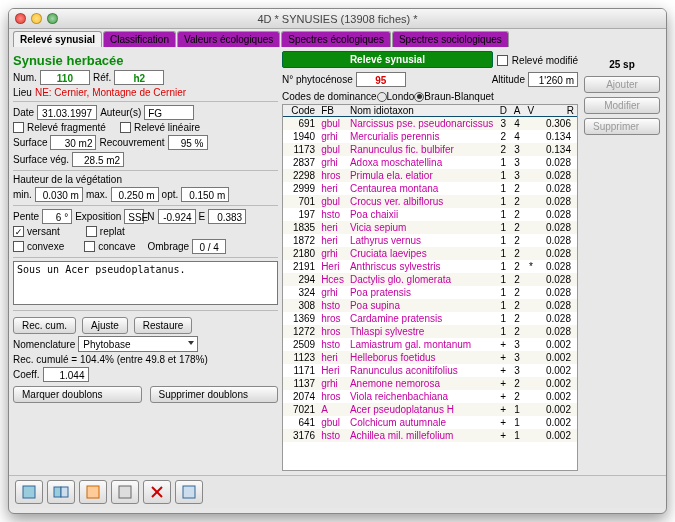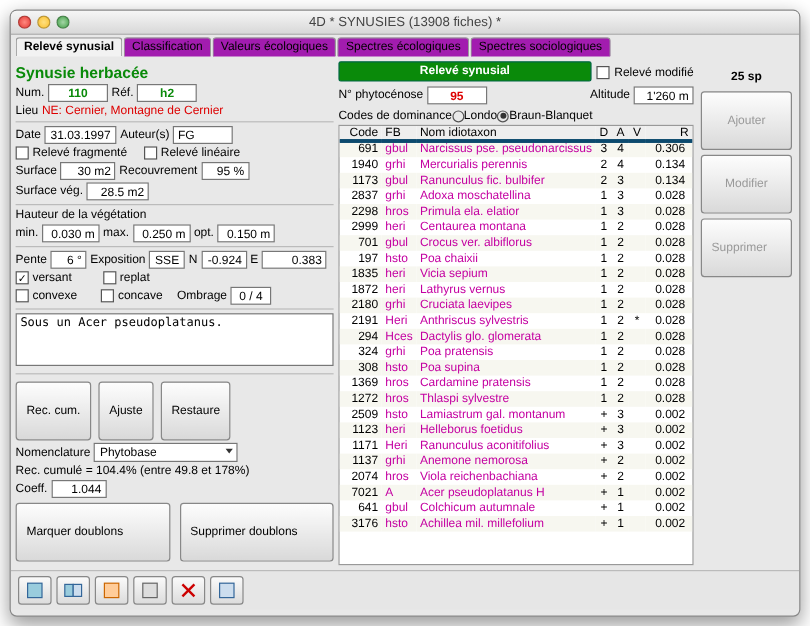--- a/index.html
+++ b/index.html
@@ -63,30 +63,30 @@
     background:#fff; border:1px solid #777; padding:1px 3px; font-size:10px;
     height:15px; line-height:13px; text-align:right;
   }
   .fld.center { text-align:center; }
   .fld.left { text-align:left; }
   textarea.fld { height:auto; resize:none; }
   .cb { width:11px; height:11px; border:1px solid #555; background:#fff; display:inline-flex; align-items:center; justify-content:center; font-size:9px; }
   .cb.checked::after { content:"✓"; }
   .btn {
     background:linear-gradient(#fdfdfd,#d9d9d9); border:1px solid #888; border-radius:3px;
-    padding:18px 8px; font-size:10px; cursor:pointer;
+    padding:2px 8px; font-size:10px; cursor:pointer;
   }
   .btn.disabled { color:#999; }
   .radio { width:10px; height:10px; border:1px solid #555; border-radius:50%; display:inline-flex; align-items:center; justify-content:center; }
   .radio.checked::after { content:""; width:5px; height:5px; background:#333; border-radius:50%; }
   .dom-row { display:flex; align-items:center; gap:0; font-size:10px; margin:2px 0; }
   .table-wrap { border:1px solid #999; background:#fff; flex:1; overflow:auto; }
   table { border-collapse:collapse; width:100%; font-size:10px; }
   th, td { padding:0 3px; white-space:nowrap; }
-  th { background:#eee; border-bottom:3px solid #0c4a6e; text-align:left; font-weight:normal; }
+  th { background:#eee; border-bottom:1px solid #0c4a6e; text-align:left; font-weight:normal; }
   tbody tr { height:13px; }
   tbody tr:nth-child(odd) { background:#f7f7f0; }
   td.code { color:#000; text-align:right; }
   td.fb { color:#c400a1; }
   td.nm { color:#c400a1; }
   td.num { text-align:center; }
   td.rec { text-align:right; padding-right:6px; }
   .select {
     background:#fff; border:1px solid #777; padding:1px 14px 1px 4px; position:relative;
     height:16px; line-height:14px;
@@ -177,25 +177,25 @@
         <span class="lbl">max.</span>
         <span class="fld" style="width:48px">0.250 m</span>
         <span class="lbl">opt.</span>
         <span class="fld" style="width:48px">0.150 m</span>
       </div>
       <div class="hr"></div>
       <div class="row">
         <span class="lbl">Pente</span>
         <span class="fld" style="width:30px">6 °</span>
         <span class="lbl">Exposition</span>
-        <span class="fld center" style="width:30px">SSE</span>
+        <span class="fld center" style="width:20px">SSE</span>
         <span class="lbl">N</span>
         <span class="fld" style="width:38px">-0.924</span>
         <span class="lbl">E</span>
-        <span class="fld" style="width:54px">0.383</span>
+        <span class="fld" style="width:38px">0.383</span>
       </div>
       <div class="row">
         <span class="cb checked"></span>
         <span class="lbl">versant</span>
         <span style="width:20px"></span>
         <span class="cb"></span>
         <span class="lbl">replat</span>
       </div>
       <div class="row">
         <span class="cb"></span>

